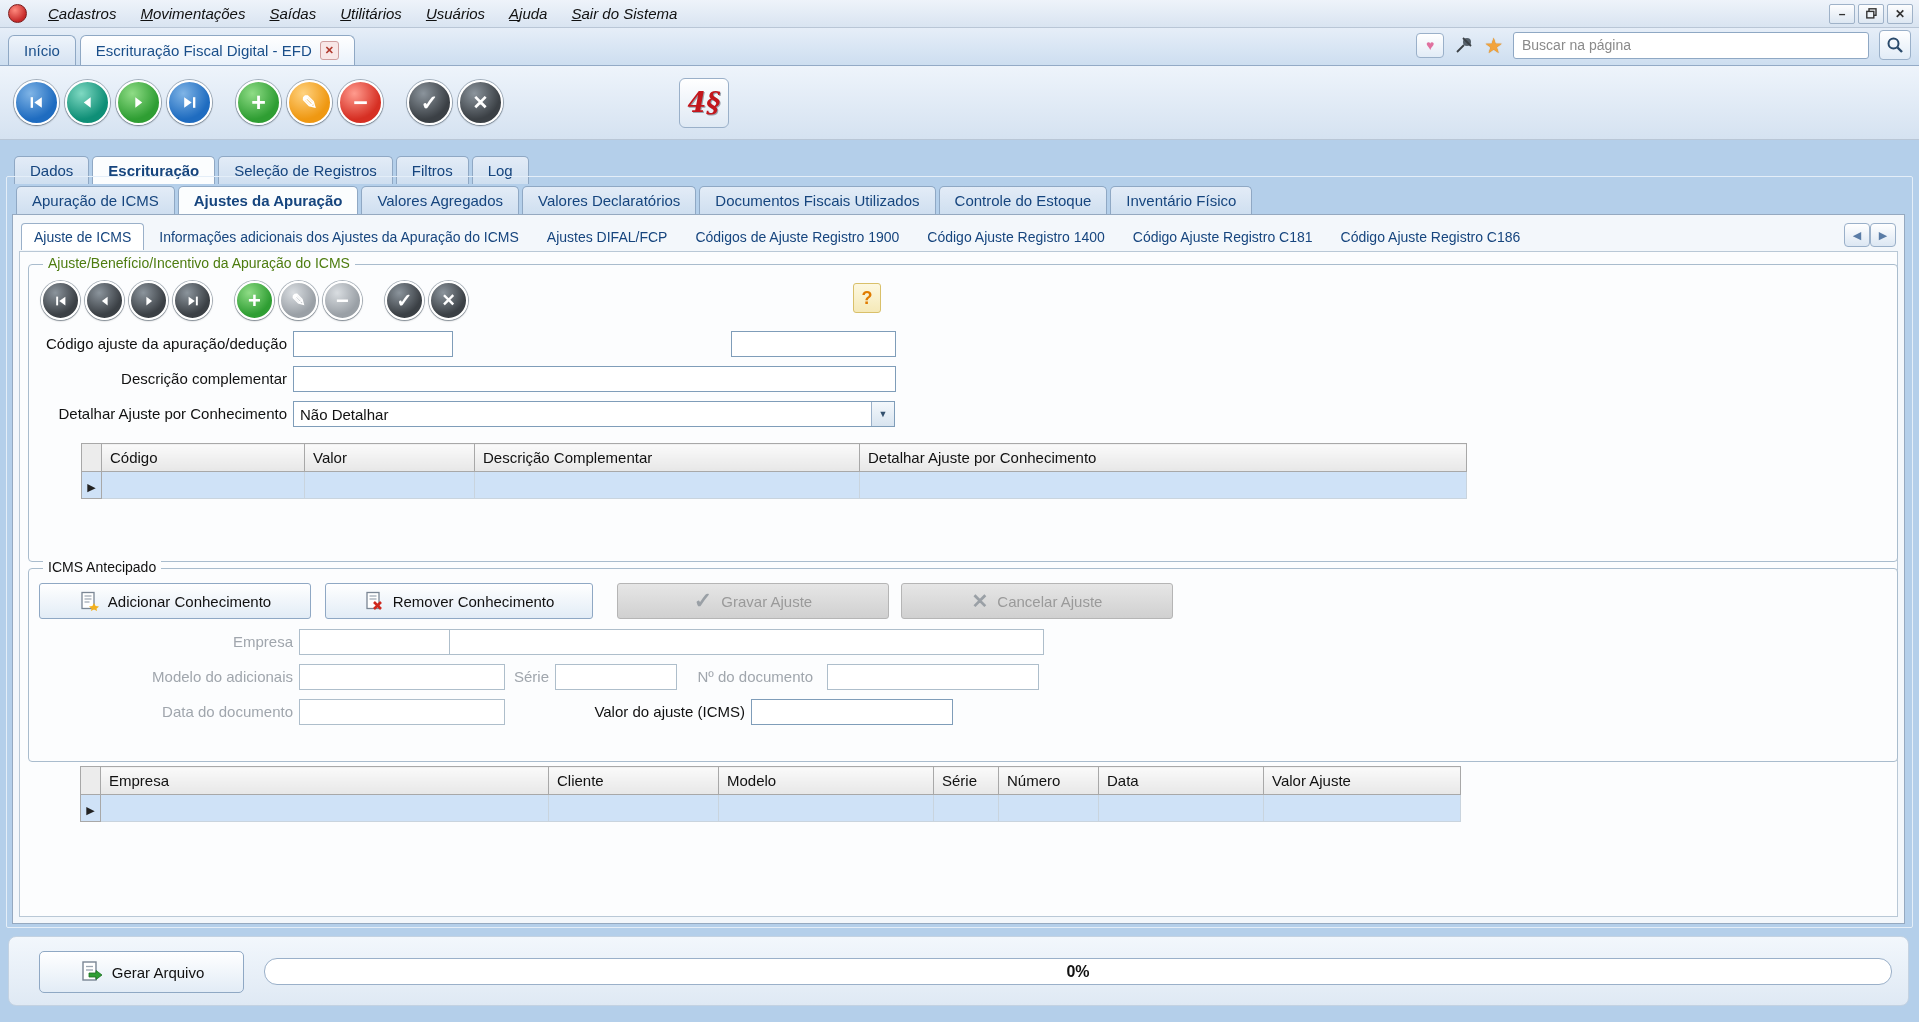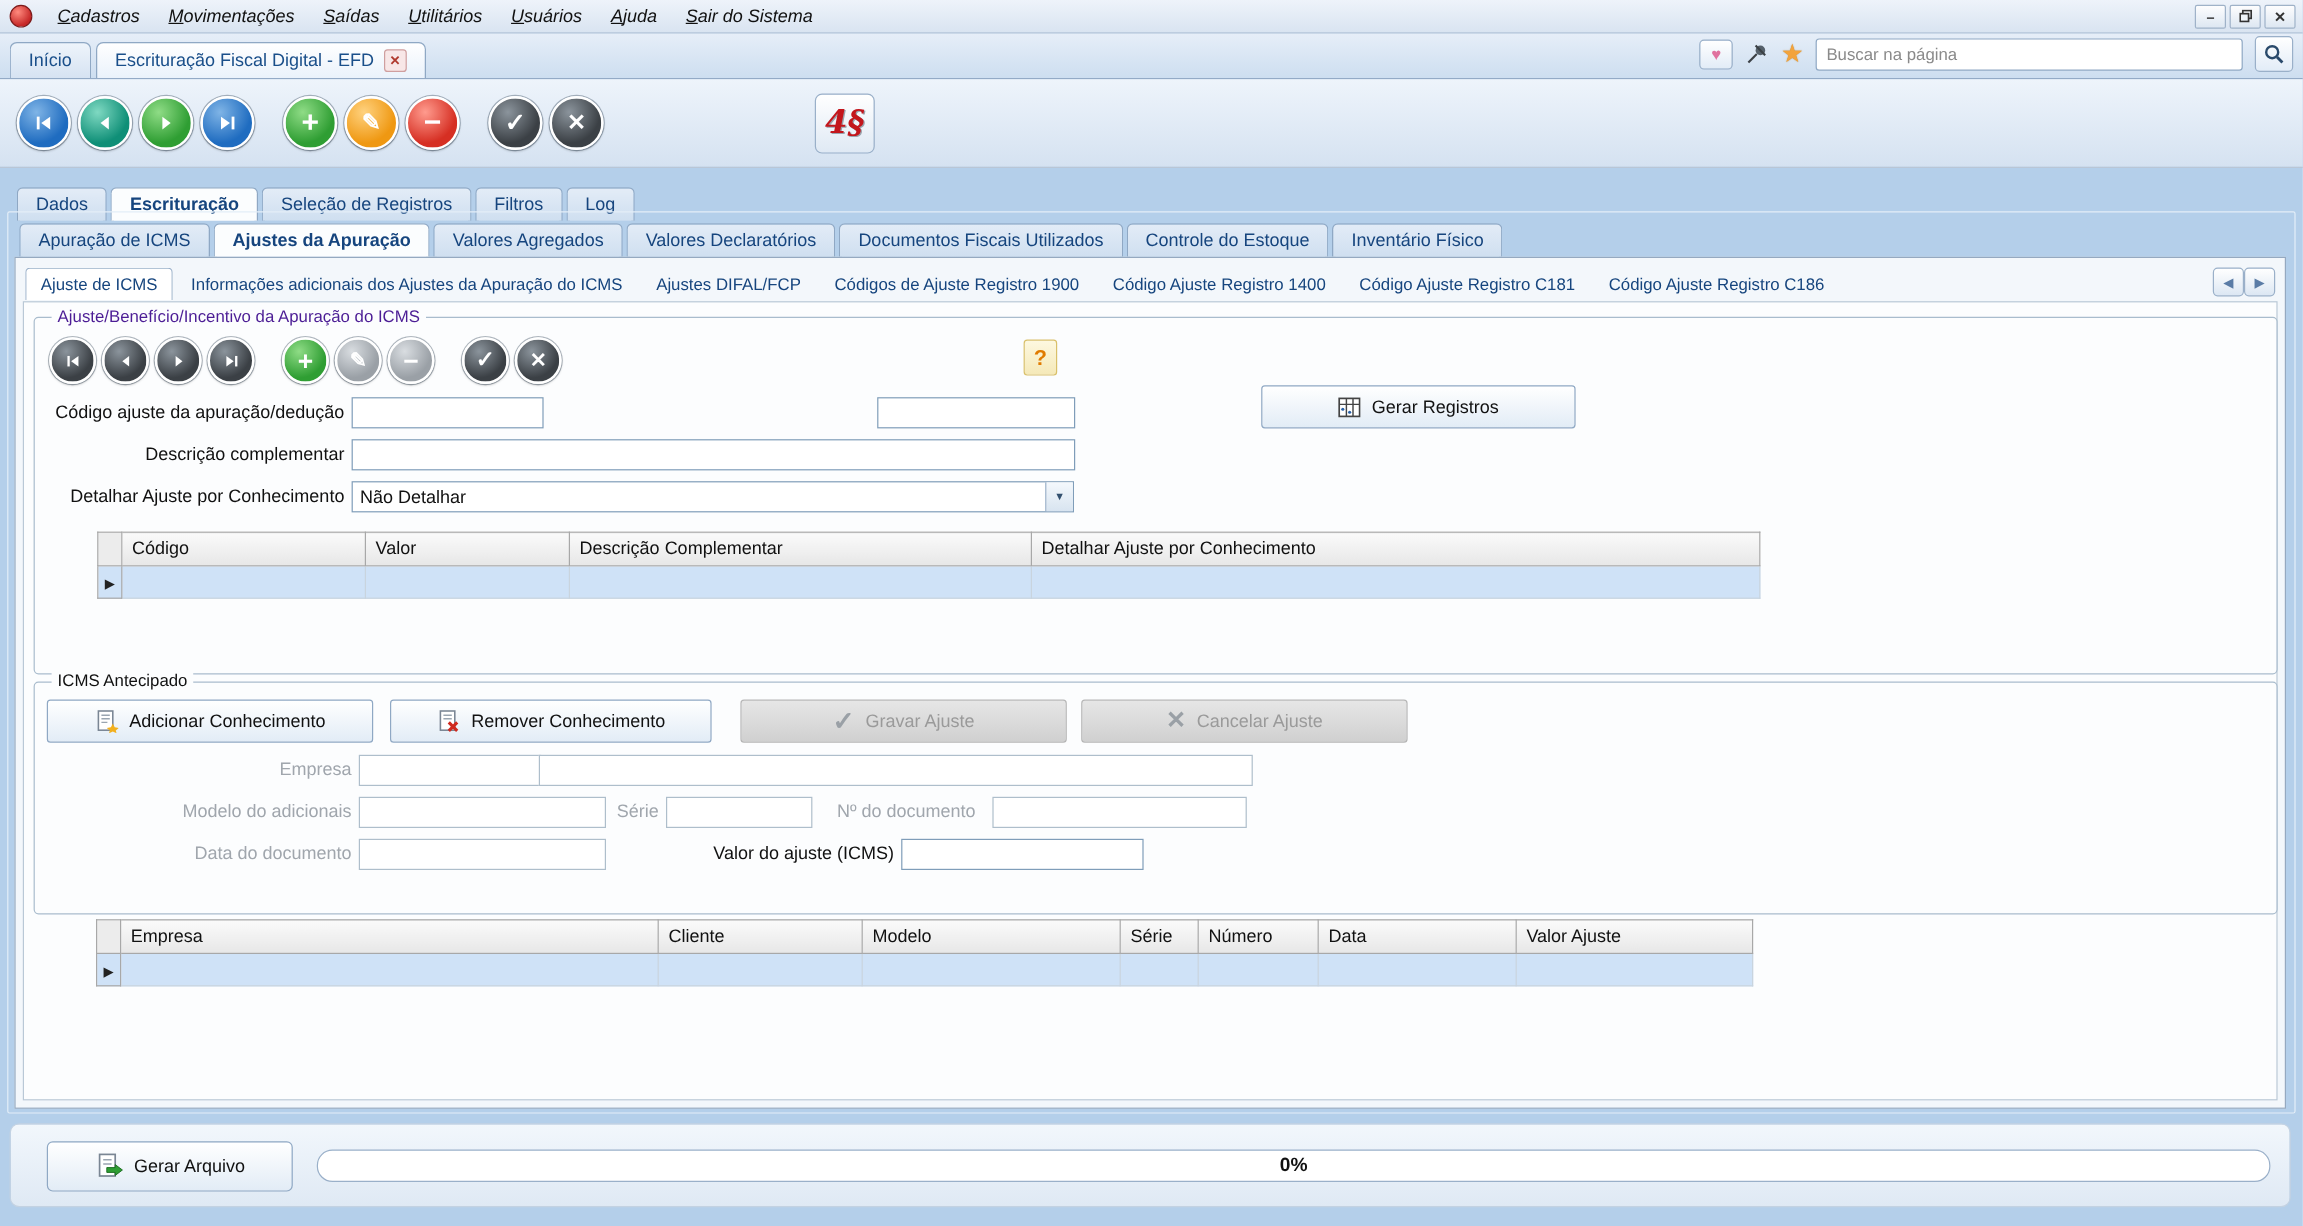--- a/index.html
+++ b/index.html
@@ -74,21 +74,21 @@
     display:flex;align-items:center;justify-content:center;}
   
   .page-outline{position:absolute;top:176px;left:6px;width:1905px;height:750px;
     border:1px solid #e4eef8;border-radius:2px;pointer-events:none;}
   .panelB{position:absolute;top:214px;left:12px;width:1893px;height:710px;
     background:#f3f7fb;border:1px solid #95a9c0;box-sizing:border-box;}
   .content{position:absolute;top:36px;left:6px;right:6px;bottom:6px;
     background:#fcfdfe;border:1px solid #b9c8d6;}
   .fieldset{position:absolute;border:1px solid #a9bccd;border-radius:4px;background:#fcfdfe;}
   .legend{position:absolute;top:-10px;left:14px;background:#fcfdfe;padding:0 5px;font-size:14px;}
-  .legend-blue{color:#4c1d95;}
+  .legend-blue{color:#4d7c0f;}
   .flabel{position:absolute;height:26px;line-height:26px;text-align:right;white-space:nowrap;}
   .flabel.gray{color:#a0a6ad;}
   .txt{position:absolute;height:24px;border:1px solid #7f9db9;background:#fff;
     padding:0 4px;font-size:15px;font-family:"Liberation Sans",sans-serif;box-sizing:content-box;}
   .txt.soft{border-color:#aebecb;}
   .selectbox{position:absolute;height:26px;border:1px solid #7f9db9;background:#fff;
     display:flex;align-items:center;box-sizing:border-box;}
   .selectbox .sel-text{flex:1;padding:0 6px;}
   .sel-arrow{width:22px;height:100%;border-left:1px solid #9ab0c9;
     background:linear-gradient(#f4f8fc,#d8e4f0);display:flex;align-items:center;justify-content:center;
@@ -301,31 +301,20 @@
           </span>
       </div>
       <span class="help-btn" style="top:18px;left:824px;">
           <span>?</span>
         </span>
 
       <span class="flabel" style="top:66px;left:0;width:258px;">Código ajuste da apuração/dedução</span>
       <input class="txt" style="top: 66px; left: 264px; width: 150px;" value="">
       <span class="flabel" style="top:66px;left:430px;width:266px;margin-top:31px;">Valor do ajuste da apuração</span>
       <input class="txt" style="top: 66px; left: 702px; width: 155px;" value="">
-      <div class="btn" style="top:56px;left:1022px;width:262px;height:36px;">
-        <svg class="icon-svg" width="19" height="19" viewBox="0 0 19 19">
-            <rect x="1" y="2" width="17" height="15" fill="#fff" stroke="#444" stroke-width="1.4"></rect>
-            <line x1="1" y1="7" x2="18" y2="7" stroke="#444" stroke-width="1.2"></line>
-            <line x1="7" y1="2" x2="7" y2="17" stroke="#444" stroke-width="1.2"></line>
-            <line x1="12.5" y1="2" x2="12.5" y2="17" stroke="#444" stroke-width="1.2"></line>
-            <circle cx="4" cy="11" r="1.3" fill="#2a61a8"></circle>
-            <circle cx="9.7" cy="13.5" r="1.3" fill="#2a61a8"></circle>
-          </svg>
-        <span>Gerar Registros</span>
-      </div>
 
       <span class="flabel" style="top:101px;left:0;width:258px;">Descrição complementar</span>
       <input class="txt" style="top: 101px; left: 264px; width: 593px;" value="">
 
       <span class="flabel" style="top:136px;left:0;width:258px;">Detalhar Ajuste por Conhecimento</span>
       <div class="selectbox" style="top:136px;left:264px;width:602px;">
         <span class="sel-text">Não Detalhar</span>
         <span class="sel-arrow">▼</span>
       </div>
 

